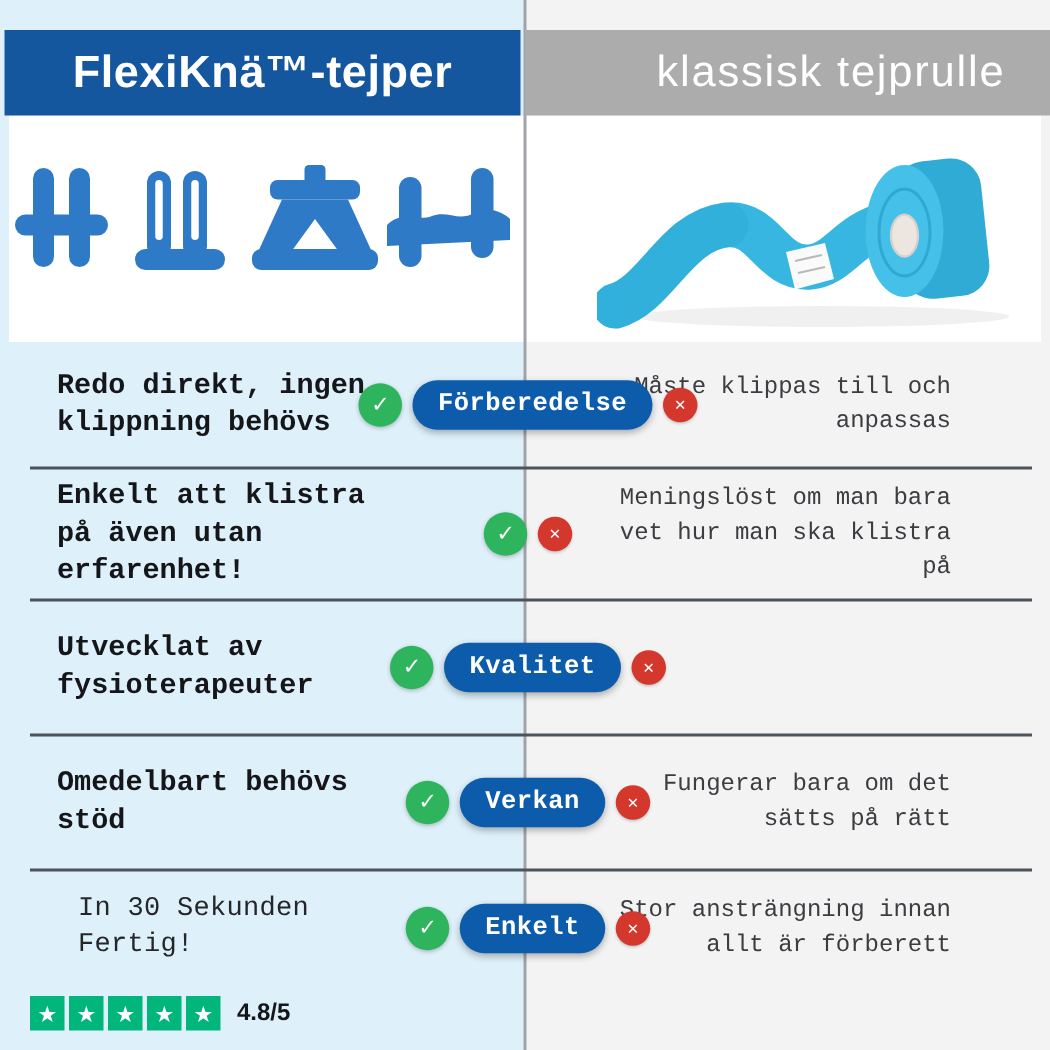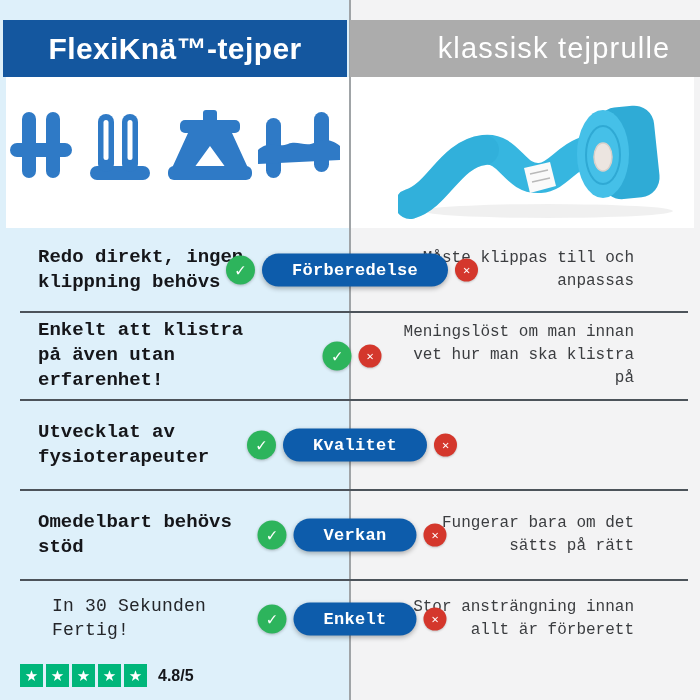--- a/index.html
+++ b/index.html
@@ -30,21 +30,21 @@
   .cluster{position:absolute;left:352px;top:50%;transform:translate(-50%,-50%);
            display:flex;align-items:center;gap:7px;z-index:3;}
   .check{width:29px;height:29px;border-radius:50%;background:#2db45c;color:#fff;
          display:flex;align-items:center;justify-content:center;font-size:17px;font-weight:900;
          box-shadow:0 1px 3px rgba(0,0,0,.25);flex:0 0 auto;}
   .cross{width:23px;height:23px;border-radius:50%;background:#d4372c;color:#fff;
          display:flex;align-items:center;justify-content:center;font-size:12px;font-weight:900;
          box-shadow:0 1px 2px rgba(0,0,0,.2);flex:0 0 auto;}
   .check i,.cross i{font-style:normal;}
   .badge{background:#0d5cab;color:#fff;font-size:17px;font-weight:700;letter-spacing:.3px;
-         padding:7px 30px;border-radius:20px;box-shadow:0 2px 5px rgba(0,0,0,.3);white-space:nowrap;}
+         padding:7px 17px;border-radius:20px;box-shadow:0 2px 5px rgba(0,0,0,.3);white-space:nowrap;}
   .h-divider{position:absolute;left:20px;width:668px;height:2px;background:#4c535a;z-index:2;}
   
   .rating{position:absolute;left:20px;top:664px;display:flex;align-items:center;gap:3px;z-index:2;}
   .star{width:23px;height:23px;background:#00b67a;color:#fff;display:flex;align-items:center;
         justify-content:center;font-size:15px;flex:0 0 auto;}
   .score{margin-left:8px;font-size:16px;font-weight:800;color:#15161a;}
 </style>
 </head>
 <body>
 
@@ -119,21 +119,21 @@
   <div class="row r2" style="top:313px;height:86px;">
     <div class="pro">Enkelt att klistra på även utan erfarenhet!</div>
     <div class="cluster">
       <span class="check">
           <i>✓</i>
         </span>
       <span class="cross">
           <i>✕</i>
         </span>
     </div>
-    <div class="con">Meningslöst om man innan vet hur man ska klistra på</div>
+    <div class="con">Meningslöst om man bara vet hur man ska klistra på</div>
   </div>
   <div class="h-divider" style="top:399px;"></div>
 
   <div class="row r3" style="top:401px;height:88px;">
     <div class="pro">Utvecklat av fysioterapeuter</div>
     <div class="cluster">
       <span class="check">
           <i>✓</i>
         </span>
       <span class="badge">Kvalitet</span>

